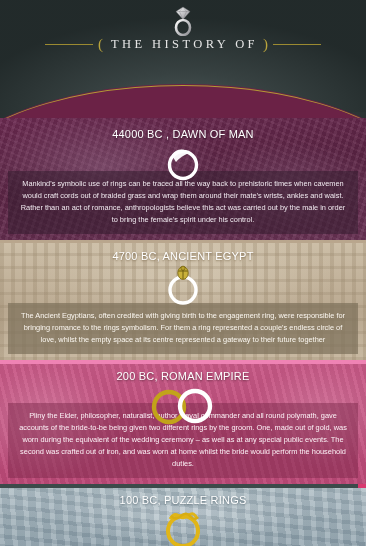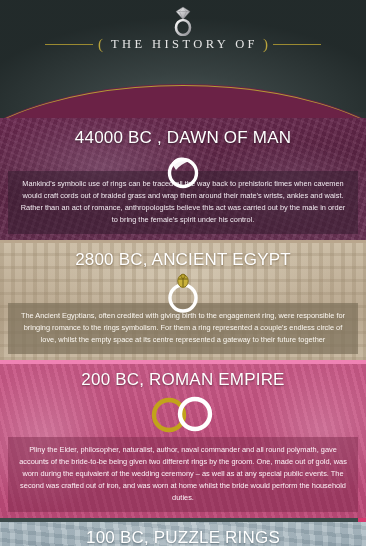--- a/index.html
+++ b/index.html
@@ -65,21 +65,21 @@
     text-shadow:2px 2px 0 #7c6a2e, 3px 3px 1px rgba(40,30,10,.55);
     line-height:1.05;
   }
 
   
   .section{position:relative;width:366px;overflow:hidden;}
   .sec-bg{position:absolute;inset:0;}
   .sec-content{position:relative;z-index:5;}
   .sec-title{
     text-align:center;color:#ffffff;
-    font-size:17px;letter-spacing:.2px;font-weight:400;
+    font-size:11px;letter-spacing:.2px;font-weight:400;
     padding-top:10px;
     text-shadow:0 1px 2px rgba(0,0,0,.45);
   }
   .icon-wrap{display:flex;justify-content:center;align-items:flex-start;height:46px;margin-top:2px;}
   .body-box{
     position:absolute;left:8px;right:8px;bottom:6px;
     background:rgba(40,28,40,.40);
     padding:7px 10px 8px;
     text-align:center;
     color:#f0e9ef;
@@ -104,21 +104,21 @@
     background:
       repeating-linear-gradient(90deg, rgba(150,132,105,.30) 0 4px, rgba(0,0,0,0) 4px 11px),
       repeating-linear-gradient(0deg, rgba(140,122,96,.22) 0 3px, rgba(0,0,0,0) 3px 13px),
       radial-gradient(ellipse 60% 60% at 50% 30%, rgba(222,212,192,.55), rgba(0,0,0,0) 70%),
       linear-gradient(180deg,#cdbfa8 0%, #c0b098 42%, #b9a890 60%, #c8b9a2 100%);
   }
   .s2 .sec-title{color:#ffffff;text-shadow:0 1px 2px rgba(90,70,40,.6);}
   .s2 .body-box{background:rgba(126,113,92,.72);color:#fbf7f0;}
 
   
-  .s3{height:158px;background:#c4527f;}
+  .s3{height:124px;background:#c4527f;}
   .s3 .sec-bg{
     background:
       radial-gradient(ellipse 30% 65% at 12% 50%, rgba(235,175,200,.40), rgba(0,0,0,0) 70%),
       radial-gradient(ellipse 30% 60% at 88% 45%, rgba(235,175,200,.34), rgba(0,0,0,0) 70%),
       repeating-linear-gradient(76deg, rgba(255,255,255,.05) 0 3px, rgba(0,0,0,.05) 3px 8px),
       linear-gradient(180deg,#c95a88 0%, #c04f7d 50%, #bd4a78 100%);
   }
   .s3 .body-box{background:rgba(120,38,70,.45);color:#fdf2f7;}
   .s3-topband{position:absolute;left:0;right:0;top:0;height:4px;background:#ef83b4;z-index:6;}
 
@@ -190,21 +190,21 @@
         </svg>
       </div>
     </div>
     <div class="body-box">Mankind's symbolic use of rings can be traced all the way back to prehistoric times when cavemen would craft cords out of braided grass and wrap them around their mate's wrists, ankles and waist. Rather than an act of romance, anthropologists believe this act was carried out by the male in order to bring the female's spirit under his control.</div>
   </div>
 
   <div class="section s2">
     <div class="sec-bg"></div>
     <div class="sec2-topband"></div>
     <div class="sec-content">
-      <div class="sec-title">2800 BC, ANCIENT EGYPT</div>
+      <div class="sec-title">4700 BC, ANCIENT EGYPT</div>
       <div class="icon-wrap">
         <svg width="40" height="44" viewBox="0 0 40 44">
           <circle cx="20" cy="26" r="13" fill="none" stroke="#ffffff" stroke-width="3.4"></circle>
           <ellipse cx="20" cy="9" rx="5.2" ry="6.4" fill="#c9b13a" stroke="#7d6a14" stroke-width=".9"></ellipse>
           <path d="M20 3.4 L20 15" stroke="#6d5c10" stroke-width="1"></path>
           <path d="M15.3 7 L24.7 7" stroke="#6d5c10" stroke-width="1"></path>
           <circle cx="20" cy="4.2" r="2.1" fill="#b9a12e" stroke="#6d5c10" stroke-width=".7"></circle>
         </svg>
       </div>
     </div>

